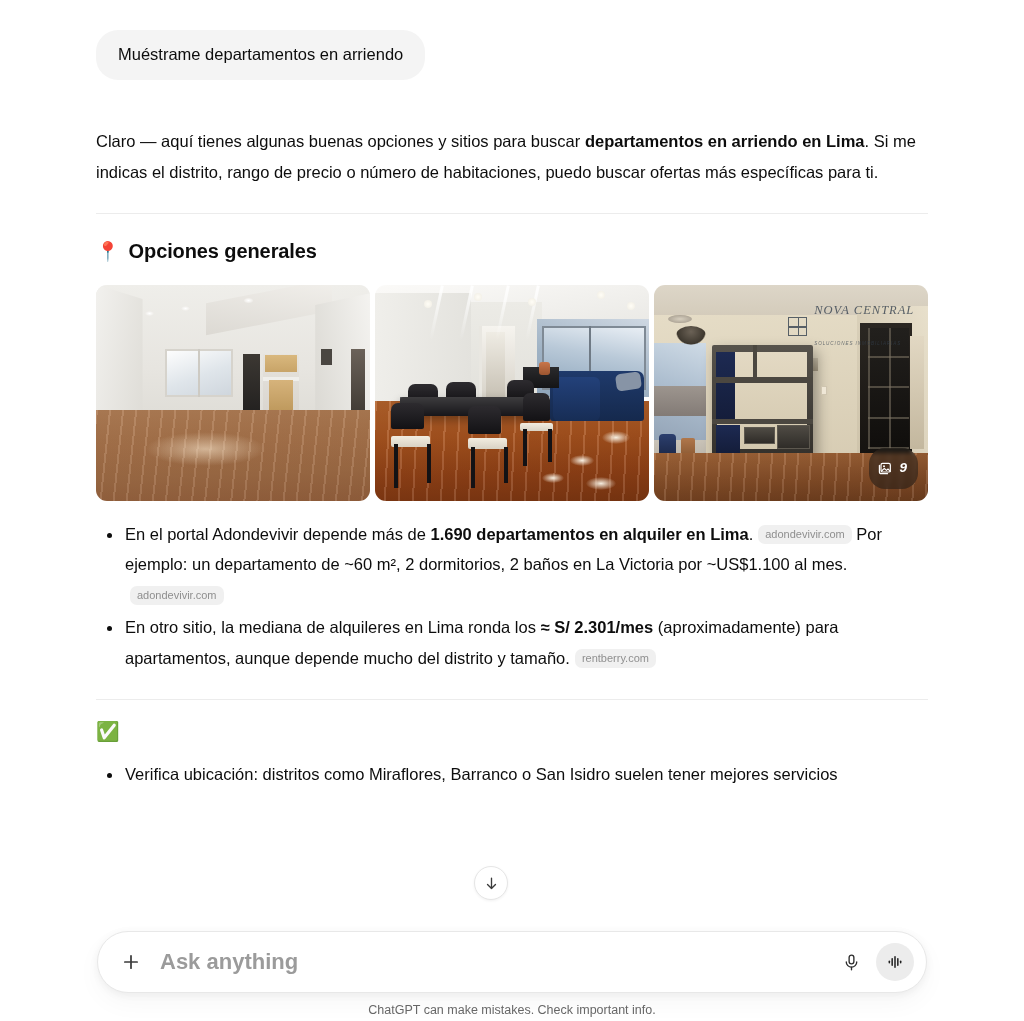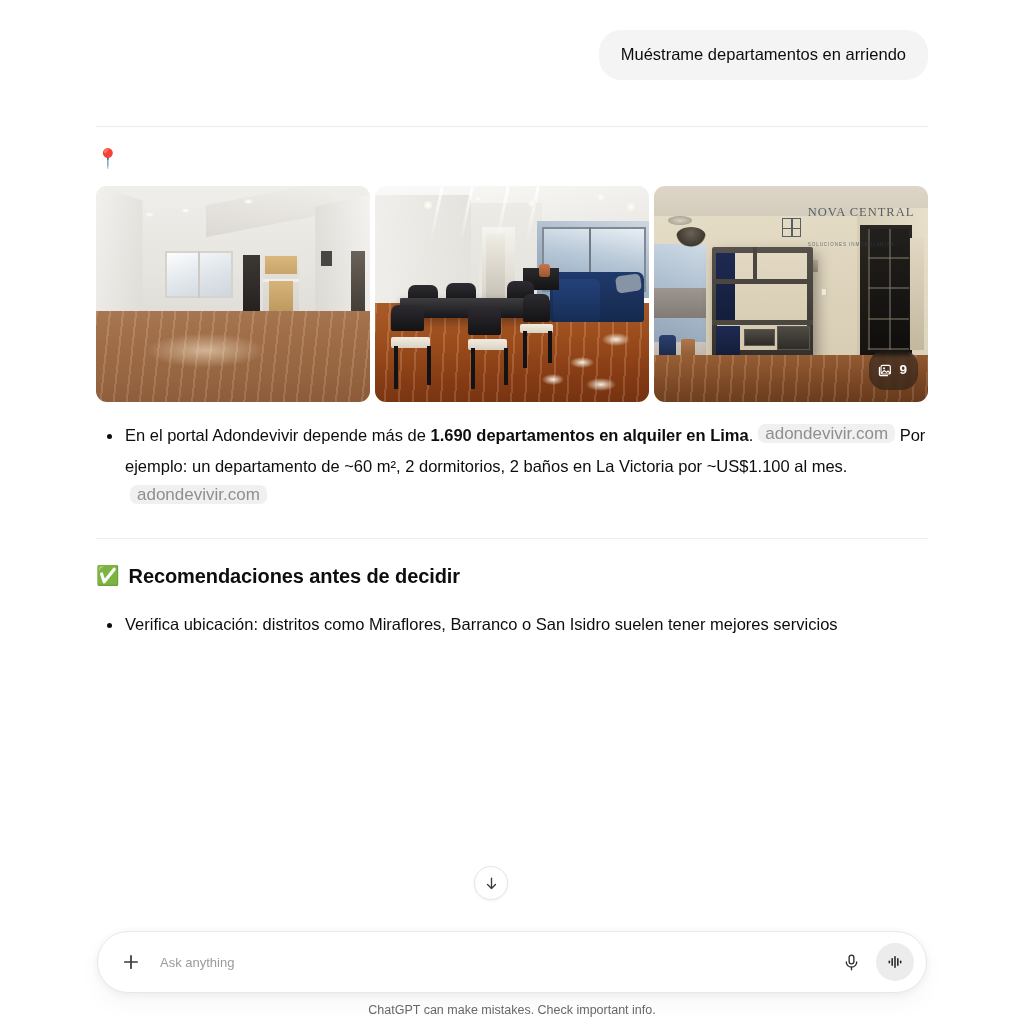--- a/index.html
+++ b/index.html
@@ -13,21 +13,21 @@
 
   
   .convo {
     position: absolute; top: 0; left: 0; right: 0; bottom: 0;
     padding: 30px 0 0 0;
     overflow: hidden;
   }
   .inner { width: 832px; margin: 0 auto; }
 
   
-  .user-row { display: flex; justify-content: flex-end; margin-bottom: 46px; }
+  .user-row { display: flex; justify-content: flex-start; margin-bottom: 46px; }
   .user-bubble {
     background: #f4f4f4; color: #0d0d0d;
     border-radius: 22px;
     padding: 13px 22px 14px 22px;
     font-size: 16.5px; line-height: 1.4;
     max-width: 640px;
   }
 
   
   .assistant { color: #0d0d0d; font-size: 16.5px; line-height: 30.5px; }
@@ -37,21 +37,21 @@
   hr.rule { border: none; border-top: 1px solid #ececec; margin: 26px 0 22px 0; }
 
   h3.section {
     font-size: 20px; font-weight: 700; color: #0d0d0d;
     display: flex; align-items: center; gap: 9px;
     margin: 4px 0 18px 0; letter-spacing: -0.1px;
   }
   h3.section .emoji { font-size: 19px; line-height: 1; }
 
   
-  .img-strip { display: flex; gap: 5px; margin-bottom: 18px; }
+  .img-strip { display: flex; gap: 5px; margin-bottom: 18px; font-style: italic; }
   .photo {
     position: relative; flex: 1 1 0; height: 216px;
     border-radius: 11px; overflow: hidden;
   }
   .photo .scene { position: absolute; inset: 0; }
 
   
   .p1 .wall-back { position:absolute; left:0; top:0; right:0; height:64%;
       background: linear-gradient(180deg,#efeeea 0%,#e7e5e0 60%,#dedcd6 100%); }
   .p1 .ceiling { position:absolute; left:0; top:0; right:0; height:19%;
@@ -213,21 +213,21 @@
     margin-bottom: 2px;
   }
   ul.bullets > li::before {
     content: ""; position: absolute; left: 11px; top: 14px;
     width: 5px; height: 5px; border-radius: 50%; background: #0d0d0d;
   }
   .chip {
     display: inline-block; vertical-align: 2px;
     background: #f0f0f0; color: #8f8f8f;
     border-radius: 7px; padding: 2px 7px;
-    font-size: 17px; line-height: 15px;
+    font-size: 11px; line-height: 15px;
     margin-left: 5px; white-space: nowrap;
   }
 
   
   .scroll-btn {
     position: absolute; left: 474px; top: 866px;
     width: 34px; height: 34px; border-radius: 50%;
     background: #fff; border: 1px solid #e6e6e6;
     display: flex; align-items: center; justify-content: center;
     box-shadow: 0 1px 3px rgba(0,0,0,.06);
@@ -249,22 +249,23 @@
     background: #fff; border: 1px solid #e8e8e8; border-radius: 31px;
     box-shadow: 0 2px 9px rgba(0,0,0,.055), 0 10px 26px rgba(0,0,0,.035);
     display: flex; align-items: center; padding: 0 12px 0 18px;
   }
   .plus-btn {
     width: 30px; height: 30px; display:flex; align-items:center; justify-content:center;
     color:#3b3b3b; flex: 0 0 auto;
   }
   .ask-input {
     flex: 1 1 auto; border: none; outline: none; background: transparent;
-    font-family:"Liberation Sans", sans-serif; font-size: 13px; color:#0d0d0d;
+    font-family:"Liberation Sans", sans-serif; font-size: 22px; color:#0d0d0d;
     padding-left: 14px;
+    font-weight: bold;
   }
   .ask-input::placeholder { color:#9b9b9b; }
   .mic-btn { width: 34px; height: 34px; display:flex; align-items:center; justify-content:center; color:#2e2e2e; }
   .wave-btn {
     width: 38px; height: 38px; border-radius:50%; background:#ececec;
     display:flex; align-items:center; justify-content:center; margin-left: 8px; color:#1f1f1f;
   }
   .footer-note {
     position:absolute; left:0; right:0; bottom: 4px; text-align:center;
     font-size: 12.5px; color:#676767; z-index: 36;
@@ -276,25 +277,29 @@
 <div id="app">
 
   <div class="convo">
     <div class="inner">
 
       <div class="user-row">
         <div class="user-bubble">Muéstrame departamentos en arriendo</div>
       </div>
 
       <div class="assistant">
+        <p>
+          <span>Claro — aquí tienes algunas buenas opciones y sitios para buscar </span><b>departamentos en arriendo en Lima</b><span>. Si me indicas el distrito, rango de precio o número de habitaciones, puedo buscar ofertas más específicas para ti.</span>
+        </p>
 
         <hr class="rule">
 
         <h3 class="section">
           <span class="emoji">📍</span>
+          <span>Opciones generales</span>
         </h3>
 
         <div class="img-strip">
 
           <div class="photo p1">
             <div class="scene">
               <div class="ceiling"></div>
               <div class="wall-back"></div>
               <div class="beam"></div>
               <div class="wall-left"></div>
@@ -412,27 +417,29 @@
               <span>9</span>
             </div>
           </div>
         </div>
 
         <ul class="bullets">
           <li>
             <span>En el portal Adondevivir depende más de </span><b>1.690 departamentos en alquiler en Lima</b><span>.</span><span class="chip">adondevivir.com</span>
             <span>Por ejemplo: un departamento de ~60 m², 2 dormitorios, 2 baños en La Victoria por ~US$1.100 al mes.</span><span class="chip">adondevivir.com</span>
           </li>
+          <li>
+            <span>En otro sitio, la mediana de alquileres en Lima ronda los </span><b>≈ S/ 2.301/mes</b><span> (aproximadamente) para apartamentos, aunque depende mucho del distrito y tamaño.</span><span class="chip">rentberry.com</span>
+          </li>
         </ul>
 
         <hr class="rule">
 
         <h3 class="section">
           <span class="emoji">✅</span>
-          <span>Recomendaciones antes de decidir</span>
         </h3>
 
         <ul class="bullets">
           <li>
             <span>Verifica ubicación: distritos como Miraflores, Barranco o San Isidro suelen tener mejores servicios</span>
           </li>
         </ul>
       </div>
     </div>
   </div>

